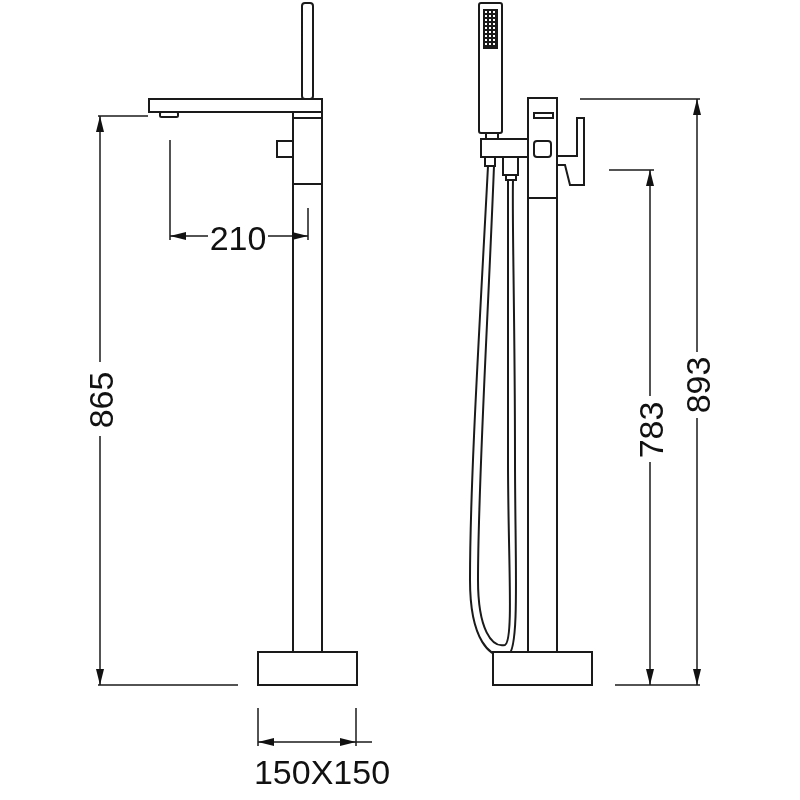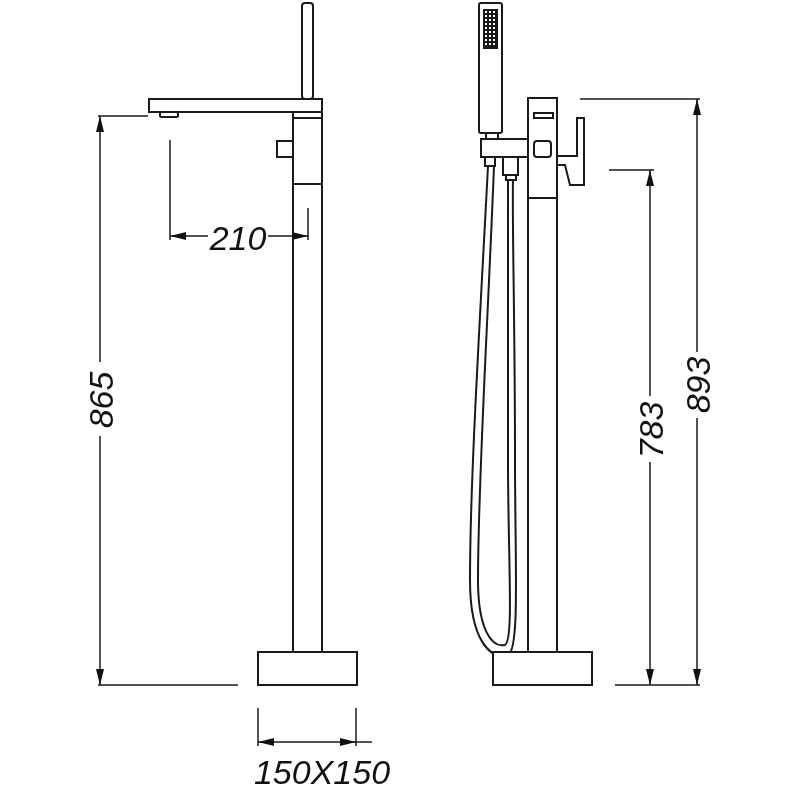--- a/index.html
+++ b/index.html
@@ -1,17 +1,17 @@
 <!DOCTYPE html>
 <html><head>
   <meta charset="utf-8">
   <style>
     html, body { margin: 0; padding: 0; background: #ffffff; }
     body { width: 800px; height: 800px; overflow: hidden; }
-    #canvas { position: relative; width: 800px; height: 580px; font-style: italic; }
+    #canvas { position: relative; width: 800px; height: 580px; }
     svg { position: absolute; left: 0; top: 0; }
     .ln { stroke: #1a1a1a; stroke-width: 2; fill: none; }
     .ln-thin { stroke: #1a1a1a; stroke-width: 1.5; fill: none; }
     .fill-w { fill: #ffffff; stroke: #1a1a1a; stroke-width: 2; }
     .dim-text { font-family: "Liberation Sans", sans-serif; font-size: 34px; fill: #111111; }
     .arrow { fill: #111111; stroke: none; }
   </style>
 </head>
 <body>
 

